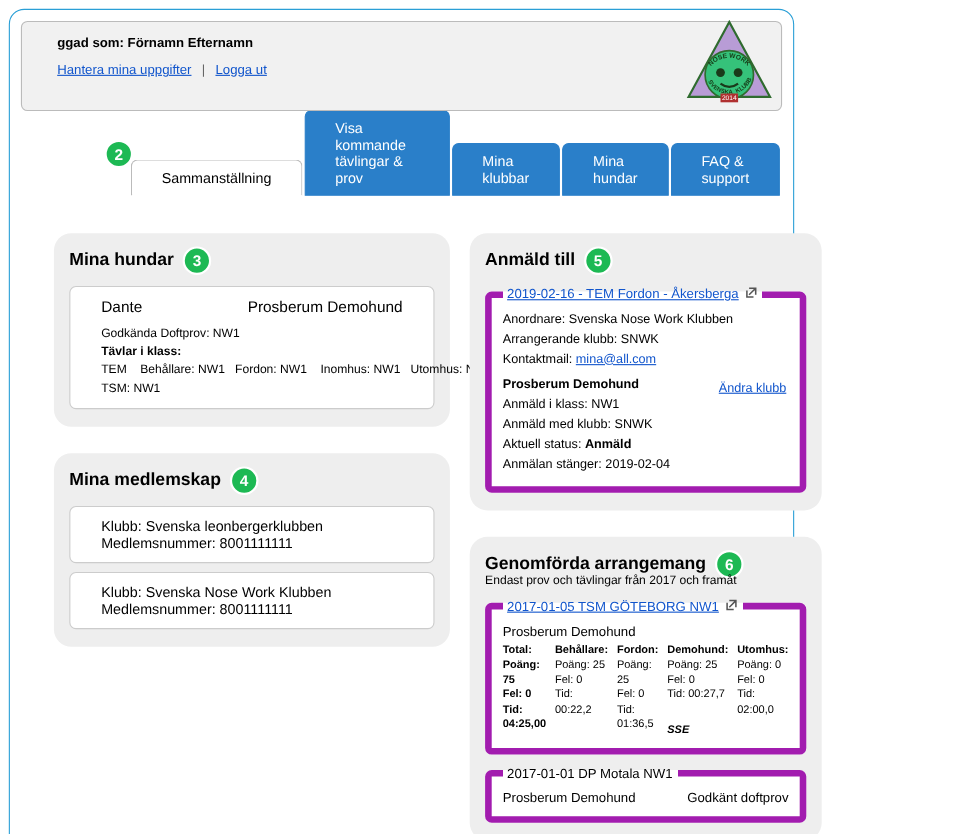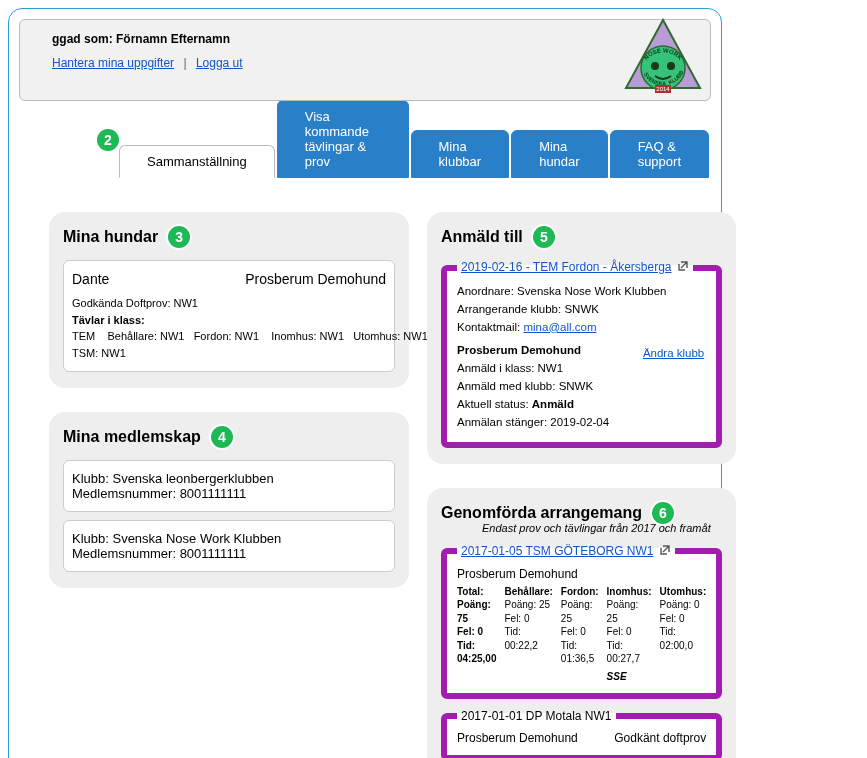--- a/index.html
+++ b/index.html
@@ -78,45 +78,43 @@
   }
   .panel-title {
     font-size: 16px;
     font-weight: bold;
     margin-bottom: 10px;
     display: flex;
     align-items: center;
     gap: 8px;
   }
   .panel-sub {
-    font-style: italic;
     font-size: 11px;
     margin-top: -6px;
     margin-bottom: 10px;
-    margin-left: 41px;
   }
   .marker {
     display: inline-flex;
     width: 26px; height: 26px;
     background: #1db954;
     color: #fff;
     border-radius: 50%;
     align-items: center;
     justify-content: center;
     font-weight: bold;
     font-size: 14px;
     border: 2px solid #fff;
   }
   .marker.abs { position: absolute; }
 
   .card {
     background: #fff;
     border: 1px solid #ccc;
     border-radius: 6px;
-    padding: 10px 8px;
+    padding: 10px 28px;
     margin-bottom: 8px;
   }
   .card:last-child { margin-bottom: 0; }
 
   .dog-row { display: flex; justify-content: space-between; font-size: 14px; margin-bottom: 8px; }
   .small { font-size: 11px; line-height: 1.5; }
   .bold { font-weight: bold; }
 
   fieldset {
     border: 6px solid #a21caf;
@@ -148,21 +146,21 @@
   }
 
   .result-grid {
     display: grid;
     grid-template-columns: 1.15fr 1fr 1fr 1fr 1fr;
     gap: 4px 8px;
     font-size: 10px;
     line-height: 1.35;
   }
   .result-col .hdr { font-weight: bold; }
-  .sse { font-style: italic; font-weight: bold; margin-top: 4px; }
+  .sse { font-style: italic; font-weight: bold; margin-top: 18px; }
   .dp-row { display: flex; justify-content: space-between; font-size: 12px; }
 </style>
 </head>
 <body>
 
 <div class="outer">
 
   <span class="marker abs" style="left:22px; top:20px;">1</span>
 
   <div class="header-box">
@@ -307,21 +305,21 @@
               <div>Fel: 0</div>
               <div>Tid: 00:22,2</div>
             </div>
             <div class="result-col">
               <div class="hdr">Fordon:</div>
               <div>Poäng: 25</div>
               <div>Fel: 0</div>
               <div>Tid: 01:36,5</div>
             </div>
             <div class="result-col">
-              <div class="hdr">Inomhus:</div>
+              <div class="hdr">Demohund:</div>
               <div>Poäng: 25</div>
               <div>Fel: 0</div>
               <div>Tid: 00:27,7</div>
               <div class="sse">SSE</div>
             </div>
             <div class="result-col">
               <div class="hdr">Utomhus:</div>
               <div>Poäng: 0</div>
               <div>Fel: 0</div>
               <div>Tid: 02:00,0</div>

